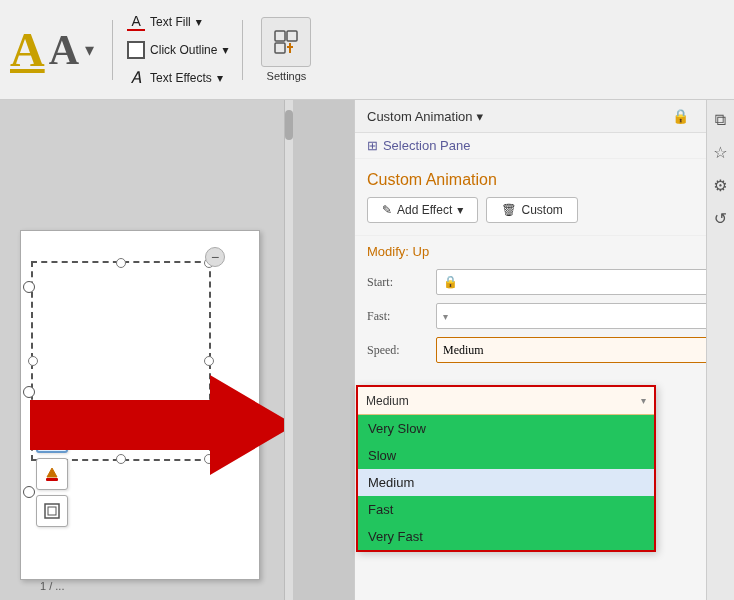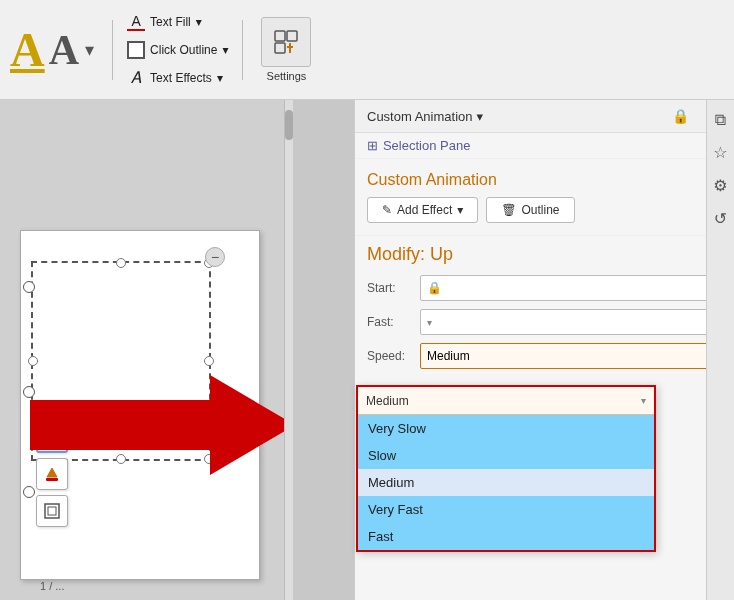--- a/index.html
+++ b/index.html
@@ -259,30 +259,31 @@
       font-size: 12px;
       color: #333;
     }
 
     .modify-section {
       padding: 8px 12px;
       border-top: 1px solid #eee;
     }
 
     .modify-title {
-      font-size: 18px;
+      font-size: 13px;
       color: #c87000;
       margin-bottom: 10px;
     }
 
     .property-row {
       display: flex;
       align-items: center;
       margin-bottom: 8px;
-      gap: 8px;
+      gap: 24px;
+      font-family: Liberation Serif, serif;
     }
 
     .property-label {
       width: 45px;
       font-size: 12px;
       color: #555;
       flex-shrink: 0;
     }
 
     .property-select {
@@ -340,21 +341,21 @@
     .dropdown-header-arrow {
       color: #888;
       font-size: 10px;
     }
 
     .dropdown-item {
       padding: 6px 10px;
       font-size: 13px;
       color: #222;
       cursor: pointer;
-      background: #7dd3fc;
+      background: #22c55e;
     }
     .dropdown-item.selected { background: #dce8f8; }
 
     
     .right-icons {
       position: absolute;
       right: 0;
       top: 100px;
       width: 28px;
       bottom: 0;
@@ -543,21 +544,21 @@
   <div class="custom-animation-title">Custom Animation</div>
 
   <div class="action-buttons">
     <button class="action-btn">
       <span>✎</span>
       <span>Add Effect</span>
       <span>▾</span>
     </button>
     <button class="action-btn">
       <span>🗑</span>
-      <span>Outline</span>
+      <span>Custom</span>
     </button>
   </div>
 
   <div class="modify-section">
     <div class="modify-title">Modify: Up</div>
 
     <div class="property-row">
       <span class="property-label">Start:</span>
       <div class="property-select">
         <span style="font-size:12px;color:#888;">🔒</span>
@@ -590,24 +591,24 @@
   <div class="dropdown-item">
     <span>Very Slow</span>
   </div>
   <div class="dropdown-item">
     <span>Slow</span>
   </div>
   <div class="dropdown-item selected">
     <span>Medium</span>
   </div>
   <div class="dropdown-item">
+    <span>Fast</span>
+  </div>
+  <div class="dropdown-item">
     <span>Very Fast</span>
-  </div>
-  <div class="dropdown-item">
-    <span>Fast</span>
   </div>
 </div>
 
 <div class="right-icons">
   <span class="right-icon">⧉</span>
   <span class="right-icon">☆</span>
   <span class="right-icon">⚙</span>
   <span class="right-icon">↺</span>
 </div>
 

